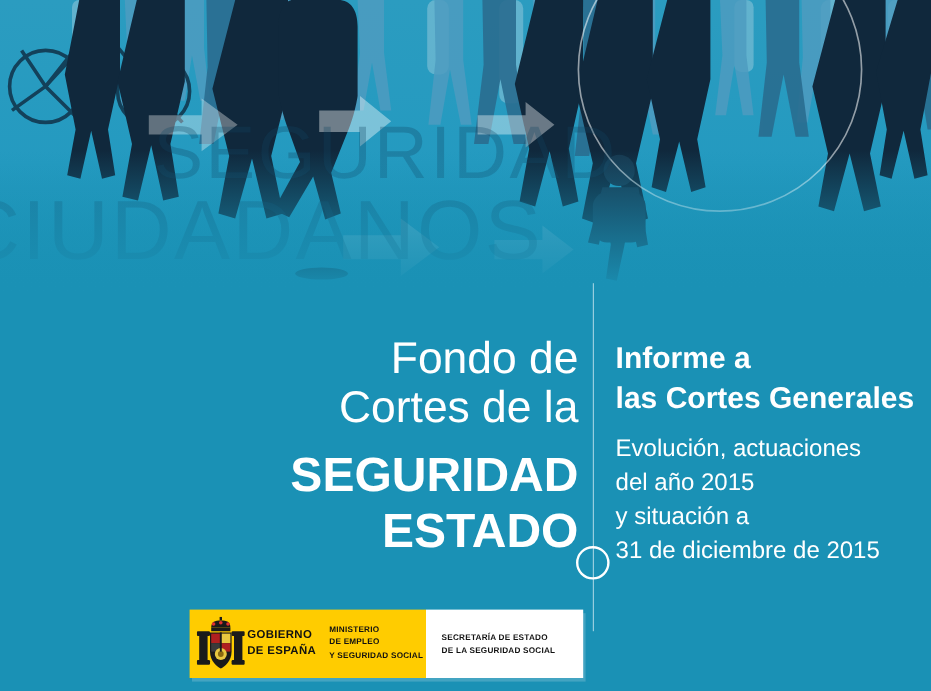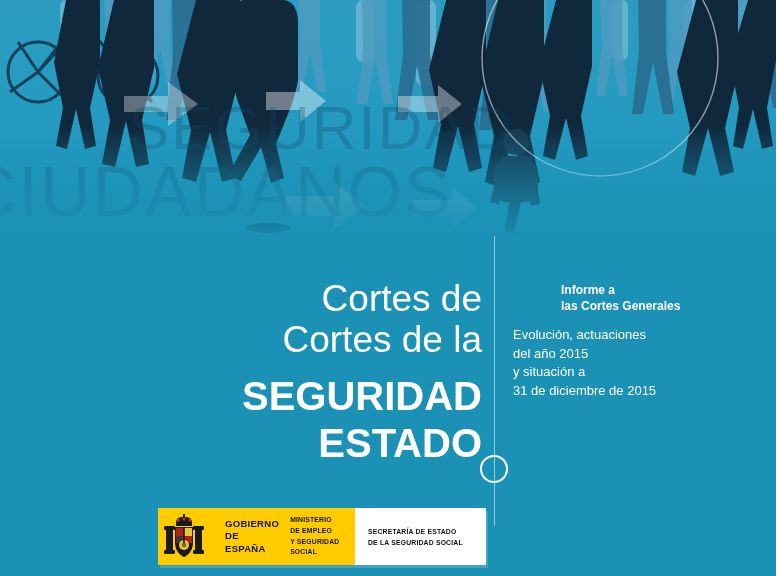--- a/index.html
+++ b/index.html
@@ -114,28 +114,27 @@
 
   
   .sub-block {
     position: absolute;
     left: 513px;
     top: 283px;
     width: 250px;
     color: #ffffff;
   }
   .sub-head {
-    font-size: 12px;
+    font-size: 25px;
     font-weight: 700;
     line-height: 1.30;
     white-space: pre-line;
-    margin-left: 48px;
   }
   .sub-body {
-    font-size: 13px;
+    font-size: 20px;
     font-weight: 300;
     line-height: 1.42;
     margin-top: 12px;
     white-space: pre-line;
   }
 
   
   .logo-bar {
     position: absolute;
     left: 158px;
@@ -153,21 +152,21 @@
     align-items: center;
     padding-left: 6px;
     box-sizing: border-box;
   }
   .coat {
     width: 40px;
     height: 46px;
     flex: 0 0 40px;
   }
   .gob-text {
-    margin-left: 21px;
+    margin-left: 2px;
     color: #111111;
     font-size: 9.5px;
     font-weight: 700;
     line-height: 1.28;
     letter-spacing: 0.3px;
     white-space: pre-line;
   }
   .min-text {
     margin-left: 11px;
     color: #111111;
@@ -307,21 +306,21 @@
 
     <div class="banner-watermark wm-ciudadanos">CIUDADANOS</div>
 
     <div class="banner-fade"></div>
   </div>
 
   <div class="v-rule"></div>
   <div class="rule-circle"></div>
 
   <div class="title-block">
-    <div class="title-light"><span>Cortes de</span><br><span>Cortes de la</span></div>
+    <div class="title-light"><span>Fondo de</span><br><span>Cortes de la</span></div>
     <div class="title-bold"><span>SEGURIDAD</span><br><span>ESTADO</span></div>
   </div>
 
   <div class="sub-block">
     <div class="sub-head">Informe a
 las Cortes Generales</div>
     <div class="sub-body">Evolución, actuaciones
 del año 2015
 y situación a
 31 de diciembre de 2015</div>

